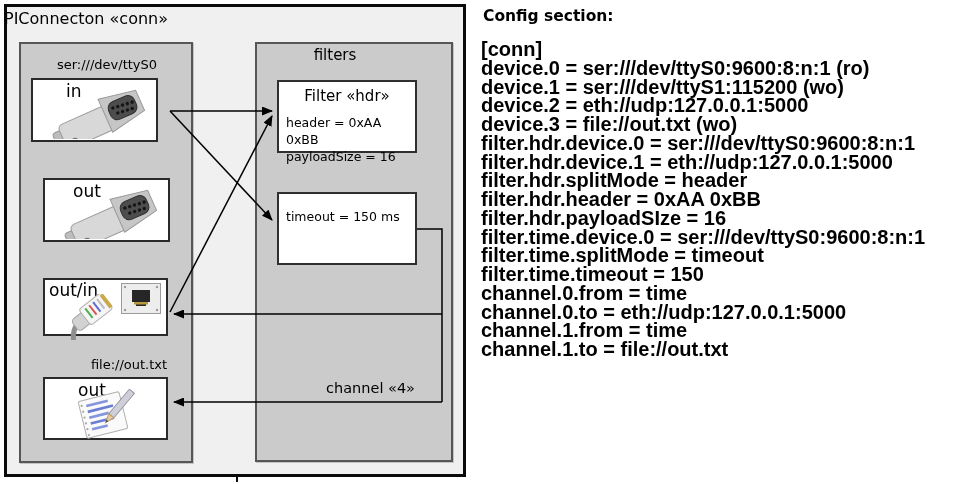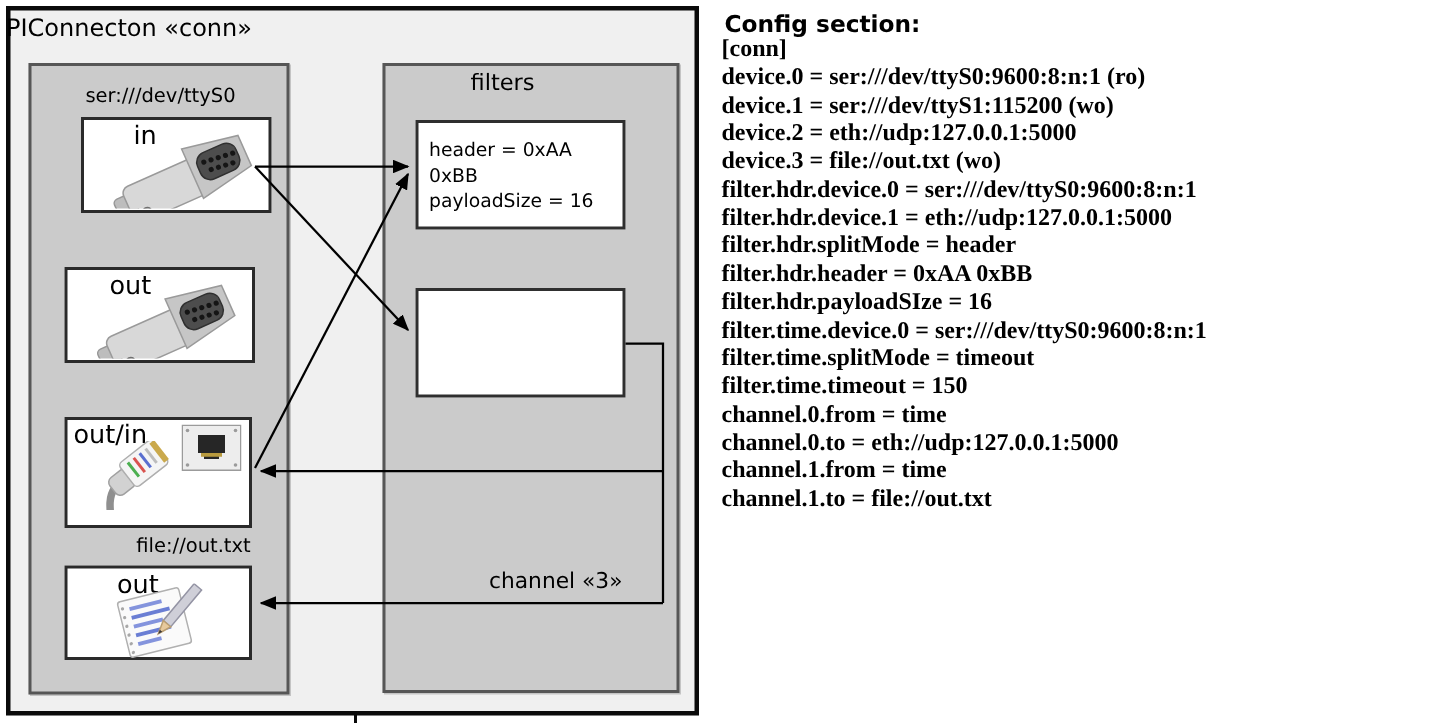--- a/index.html
+++ b/index.html
@@ -29,40 +29,40 @@
   .filter-box{position:absolute;left:277px;width:140px;height:73px;background:var(--node-bg);
     border:2px solid #2f2f2f;}
   .filter-title{text-align:center;font-size:15px;margin-top:5px;}
   .filter-props{font-size:12.5px;line-height:17px;margin:9px 0 0 7px;}
 
   .channel-label{position:absolute;left:292px;width:123px;text-align:right;font-size:14.5px;}
 
   .arrows{position:absolute;left:0;top:0;width:964px;height:484px;pointer-events:none;}
 
   .config-heading{position:absolute;left:483px;top:7px;font-size:15.5px;font-weight:bold;}
-  .config-body{position:absolute;left:481px;top:24px;
-    font-family:Liberation Serif, serif;font-size:16px;font-weight:bold;
+  .config-body{position:absolute;left:481px;top:40px;
+    font-family:Liberation Sans, sans-serif;font-size:20px;font-weight:bold;
     line-height:18.75px;white-space:pre;}
 
   .bottom-tick{position:absolute;left:236px;top:476px;width:2px;height:6px;background:#0a0a0a;}
 </style>
 </head>
 <body>
 
 <div class="scene">
 
   <div class="outer-box"></div>
   <div class="diagram-title">PIConnecton «conn»</div>
 
   <div class="panel panel-devices"></div>
   <div class="panel panel-filters"></div>
   <div class="filters-label">filters</div>
 
   <div class="device-label" style="top:57px;">ser:///dev/ttyS0</div>
-  <div class="device-box" style="left:54px;top:78px;width:127px;height:64px;">
+  <div class="device-box" style="left:31px;top:78px;width:127px;height:64px;">
     <span class="device-mode" style="left:33px;top:1px;">in</span>
     <svg width="106" height="50" viewBox="0 0 106 50" style="position:absolute;left:14px;top:9px;">
       <g transform="rotate(-24 53 27)">
         <rect x="2" y="24" width="14" height="13" rx="3" fill="#bdbdbd" stroke="#979797"></rect>
         <rect x="10" y="19" width="60" height="26" rx="5" fill="#d8d8d8" stroke="#9a9a9a"></rect>
         <polygon points="58,11 96,18 96,40 58,47" fill="#c6c6c6" stroke="#9a9a9a"></polygon>
         <rect x="63" y="19" width="28" height="19" rx="7" fill="#4d4d4d" stroke="#303030"></rect>
         <circle cx="68" cy="25" r="1.7" fill="#151515"></circle>
           <circle cx="73" cy="25.6" r="1.7" fill="#151515"></circle>
         <circle cx="78" cy="26.2" r="1.7" fill="#151515"></circle>
@@ -92,21 +92,21 @@
         <circle cx="88" cy="27.4" r="1.7" fill="#151515"></circle>
         <circle cx="70.5" cy="31.5" r="1.7" fill="#151515"></circle>
           <circle cx="75.5" cy="32.1" r="1.7" fill="#151515"></circle>
         <circle cx="80.5" cy="32.7" r="1.7" fill="#151515"></circle>
           <circle cx="85.5" cy="33.3" r="1.7" fill="#151515"></circle>
         <circle cx="20" cy="40" r="3" fill="#8b8b8b" stroke="#6f6f6f"></circle>
       </g>
     </svg>
   </div>
 
-  <div class="device-box" style="left:43px;top:278px;width:125px;height:74px;">
+  <div class="device-box" style="left:43px;top:278px;width:125px;height:58px;">
     <span class="device-mode" style="left:4px;top:0px;">out/in</span>
     <svg width="40" height="31" viewBox="0 0 40 31" style="position:absolute;right:5px;top:3px;">
       <rect x="0.5" y="0.5" width="39" height="30" fill="#ededed" stroke="#9b9b9b"></rect>
       <circle cx="4" cy="4" r="1.2" fill="#9b9b9b"></circle>
         <circle cx="36" cy="4" r="1.2" fill="#9b9b9b"></circle>
       <circle cx="4" cy="27" r="1.2" fill="#9b9b9b"></circle>
         <circle cx="36" cy="27" r="1.2" fill="#9b9b9b"></circle>
       <path d="M11 7 h18 v12 h-4 v4 h-10 v-4 h-4 z" fill="#262626"></path>
       <rect x="13" y="19" width="14" height="2.5" fill="#b89a3e"></rect>
     </svg>
@@ -144,30 +144,34 @@
       </g>
       <g transform="rotate(40 44 22)">
         <rect x="41" y="-4" width="6.5" height="32" fill="#cfcfd8" stroke="#9494a4"></rect>
         <polygon points="41,28 47.5,28 44.2,37" fill="#e7c99c" stroke="#b99d71"></polygon>
         <polygon points="43.2,34.2 45.3,34.2 44.2,37" fill="#38383a"></polygon>
       </g>
     </svg>
   </div>
 
   <div class="filter-box" style="top:80px;">
+    <div class="filter-title">Filter «hdr»</div>
     <div class="filter-props">
       <div>header = 0xAA 0xBB</div>
       <div>payloadSize = 16</div>
     </div>
   </div>
 
   <div class="filter-box" style="top:192px;">
-  </div>
-
-  <div class="channel-label" style="top:380px;">channel «3»</div>
+    <div class="filter-props" style="margin-top:14px;">
+      <div>timeout = 150 ms</div>
+    </div>
+  </div>
+
+  <div class="channel-label" style="top:380px;">channel «4»</div>
 
   <svg class="arrows">
     <defs>
       <marker id="ah" markerWidth="11" markerHeight="9" refX="10" refY="4.5" orient="auto" markerUnits="userSpaceOnUse">
         <path d="M0,0 L11,4.5 L0,9 Z" fill="#000"></path>
       </marker>
     </defs>
     <path d="M170,111 L272,111" stroke="#000" stroke-width="1.5" fill="none" marker-end="url(#ah)"></path>
     <path d="M170,111 L272,220" stroke="#000" stroke-width="1.5" fill="none" marker-end="url(#ah)"></path>
     <path d="M170,312 L272,116" stroke="#000" stroke-width="1.5" fill="none" marker-end="url(#ah)"></path>

